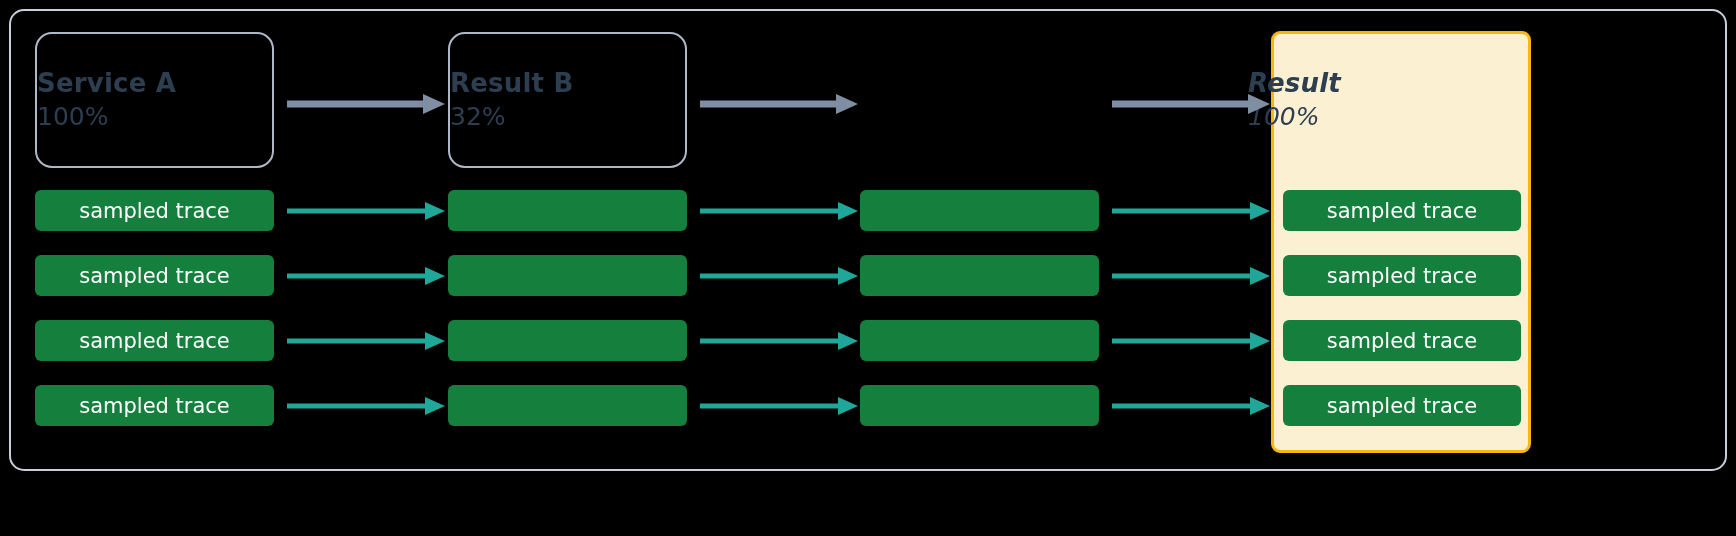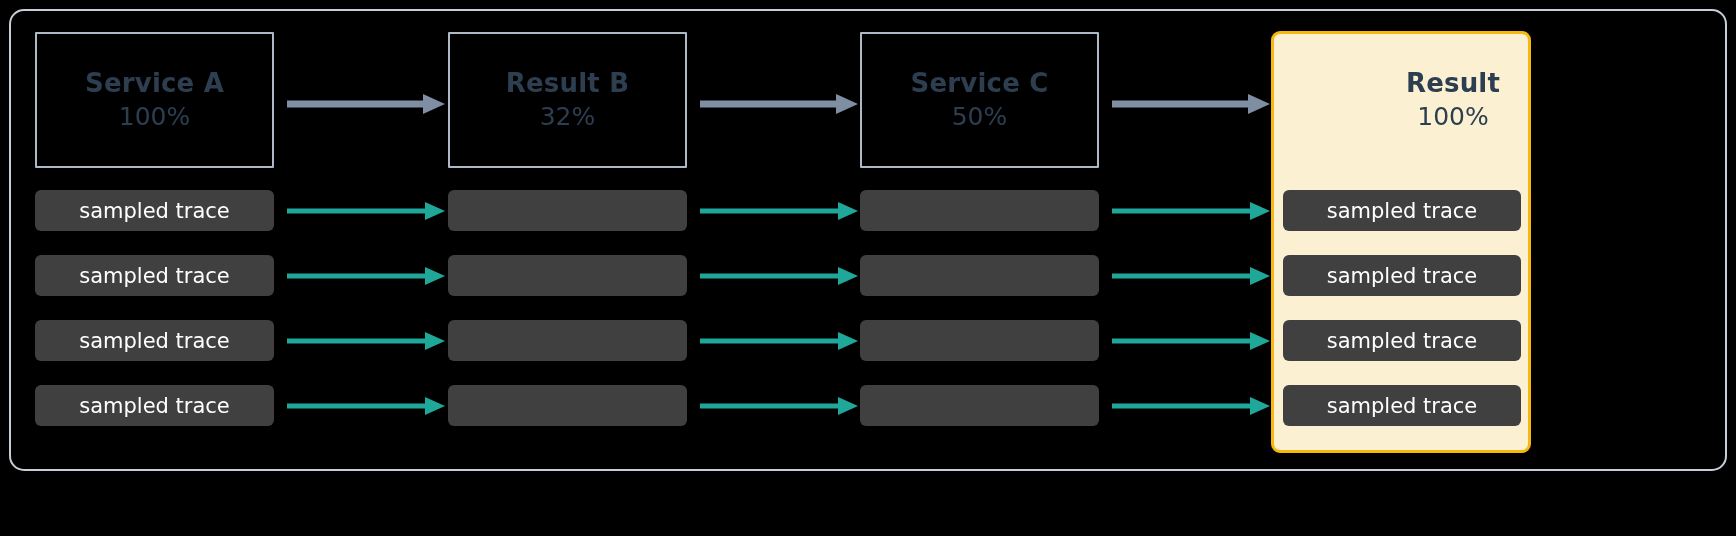--- a/index.html
+++ b/index.html
@@ -43,60 +43,60 @@
     border-radius: 9px;
   }
 
   
   .svc-box {
     position: absolute;
     top: 32px;
     width: 239px;
     height: 136px;
     border: 2px solid #aeb9c8;
-    border-radius: 1px;
+    border-radius: 17px;
     background: transparent;
     display: flex;
     flex-direction: column;
-    align-items: center;
     justify-content: center;
     gap: 4px;
   }
   .svc-box.col0 { left: 35px; }
   .svc-box.col1 { left: 448px; }
   .svc-box.col2 { left: 860px; }
 
   .svc-box.result-head {
-    left: 1340px;
+    left: 1248px;
     width: 226px;
     top: 32px;
     height: 136px;
     border: none;
     background: transparent;
+    font-style: italic;
   }
 
   .svc-name {
     font-size: 26px;
     font-weight: 700;
     color: #2c3e50;
     letter-spacing: 0.2px;
     line-height: 1.15;
   }
   .svc-pct {
     font-size: 25px;
     font-weight: 400;
     color: #2c3e50;
     line-height: 1.15;
   }
 
   
   .trace-bar {
     position: absolute;
     height: 41px;
-    background: #404040;
+    background: #15803d;
     border-radius: 6px;
     display: flex;
     align-items: center;
     justify-content: center;
   }
   .trace-bar.col0 { left: 35px;   width: 239px; }
   .trace-bar.col1 { left: 448px;  width: 239px; }
   .trace-bar.col2 { left: 860px;  width: 239px; }
   .trace-bar.col3 { left: 1283px; width: 238px; }
 
@@ -131,24 +131,20 @@
   <div class="svc-box col0">
     <span class="svc-name">Service A</span>
     <span class="svc-pct">100%</span>
   </div>
 
   <div class="svc-box col1">
     <span class="svc-name">Result B</span>
     <span class="svc-pct">32%</span>
   </div>
 
-  <div class="svc-box col2">
-    <span class="svc-name">Service C</span>
-    <span class="svc-pct">50%</span>
-  </div>
 
   <div class="svc-box result-head">
     <span class="svc-name">Result</span>
     <span class="svc-pct">100%</span>
   </div>
 
   <div class="arrow gap0" style="top:93px;">
     <span>
       <svg width="158" height="22" viewBox="0 0 158 22" aria-hidden="true">
         <path d="M0 7.5 H136 V1 L158 11 L136 21 V14.5 H0 Z" fill="#7f8ea3"></path>

